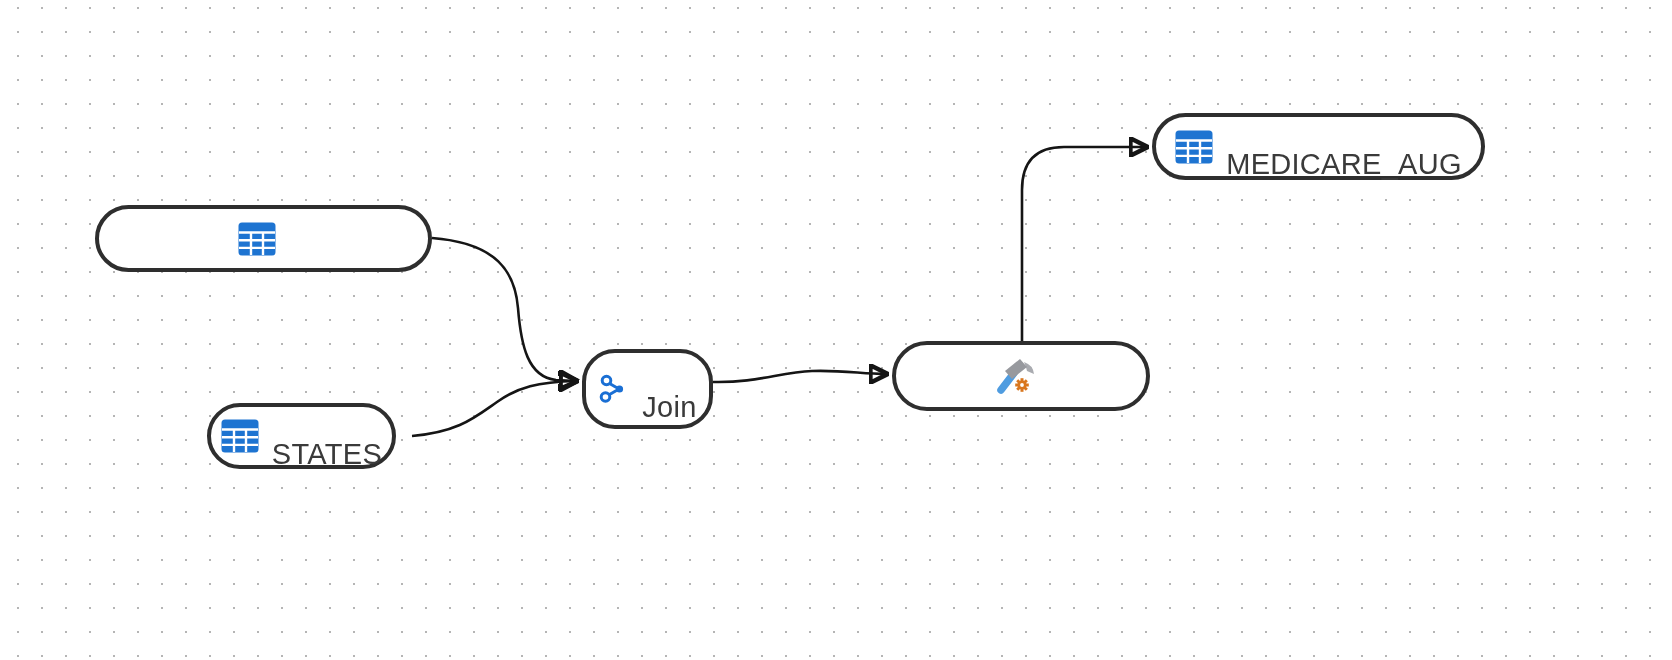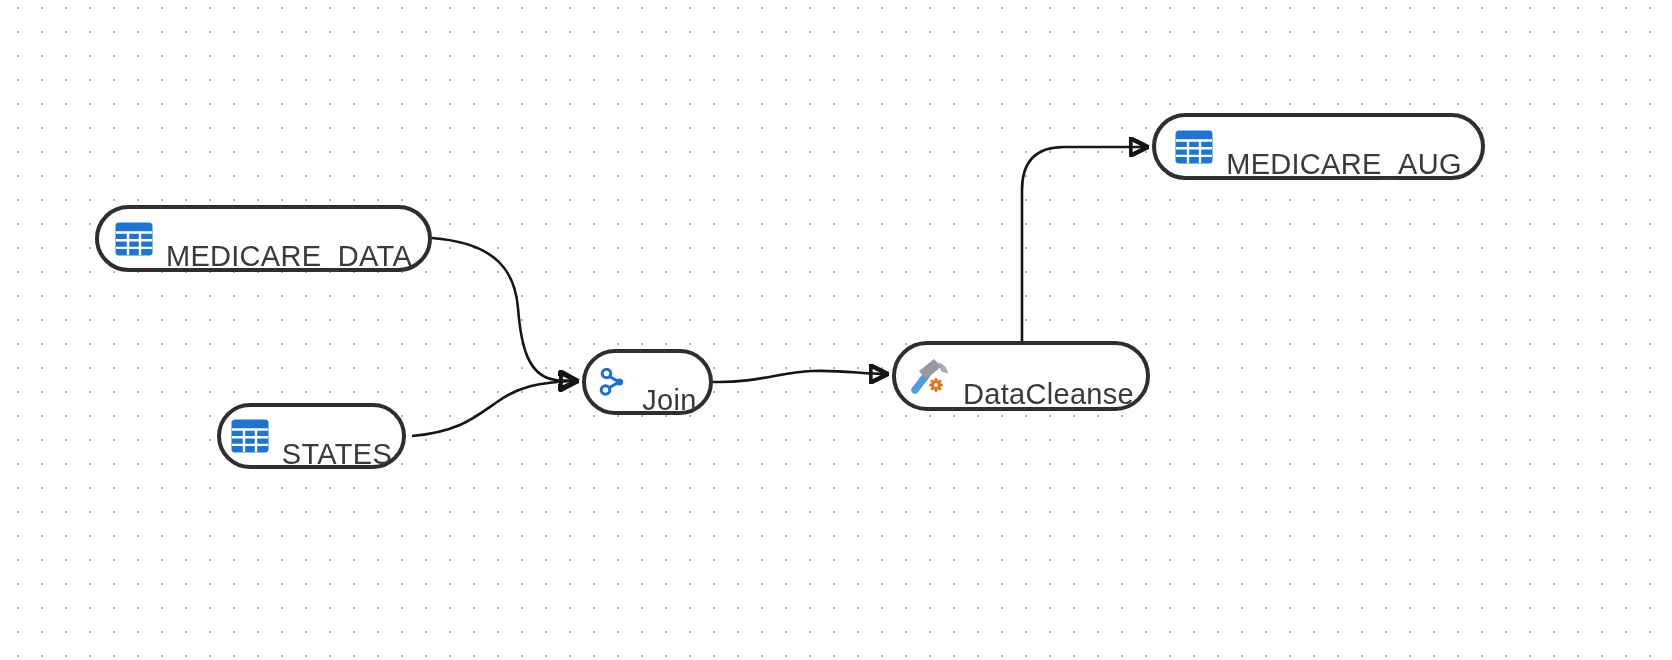--- a/index.html
+++ b/index.html
@@ -50,38 +50,37 @@
             <rect x="0.5" y="0.5" width="37" height="33" rx="3.5" fill="#1e74d1"></rect>
             <g stroke="#ffffff" stroke-width="2.4">
               <line x1="1" y1="10.5" x2="37" y2="10.5"></line>
               <line x1="1" y1="18.2" x2="37" y2="18.2"></line>
               <line x1="1" y1="25.9" x2="37" y2="25.9"></line>
               <line x1="13" y1="10.5" x2="13" y2="33"></line>
               <line x1="25" y1="10.5" x2="25" y2="33"></line>
             </g>
           </svg>
         </span>
-        <span class="label">MEDICARE_DATA</span>
       </div>
-      <div class="node" style="left: 217px; top: 403px; width: 189px; height: 66px; border-radius: 33px;">
+      <div class="node" style="left: 207px; top: 403px; width: 189px; height: 66px; border-radius: 33px;">
         <span class="icon">
           <svg width="38" height="34" viewBox="0 0 38 34">
             <rect x="0.5" y="0.5" width="37" height="33" rx="3.5" fill="#1e74d1"></rect>
             <g stroke="#ffffff" stroke-width="2.4">
               <line x1="1" y1="10.5" x2="37" y2="10.5"></line>
               <line x1="1" y1="18.2" x2="37" y2="18.2"></line>
               <line x1="1" y1="25.9" x2="37" y2="25.9"></line>
               <line x1="13" y1="10.5" x2="13" y2="33"></line>
               <line x1="25" y1="10.5" x2="25" y2="33"></line>
             </g>
           </svg>
         </span>
         <span class="label">STATES</span>
       </div>
-      <div class="node" style="left: 582px; top: 349px; width: 131px; height: 66px; border-radius: 33px;">
+      <div class="node" style="left: 582px; top: 349px; width: 131px; height: 80px; border-radius: 33px;">
         <span class="icon">
           <svg width="31" height="31" viewBox="0 0 31 31">
             <g stroke="#1a6fd4" stroke-width="3" fill="none">
               <line x1="9" y1="8" x2="21" y2="15"></line>
               <line x1="9" y1="22" x2="21" y2="15"></line>
             </g>
             <circle cx="8.5" cy="6.5" r="4.3" fill="#ffffff" stroke="#1a6fd4" stroke-width="3"></circle>
             <circle cx="7.5" cy="23" r="4.3" fill="#ffffff" stroke="#1a6fd4" stroke-width="3"></circle>
             <circle cx="21.5" cy="15" r="3.6" fill="#1a6fd4"></circle>
           </svg>
@@ -101,21 +100,20 @@
               <line x1="0" y1="0" x2="-4.81" y2="4.81" stroke="#d9771f" stroke-width="3"></line>
               <line x1="0" y1="0" x2="-6.8" y2="0" stroke="#d9771f" stroke-width="3"></line>
               <line x1="0" y1="0" x2="-4.81" y2="-4.81" stroke="#d9771f" stroke-width="3"></line>
               <line x1="0" y1="0" x2="0" y2="-6.8" stroke="#d9771f" stroke-width="3"></line>
               <line x1="0" y1="0" x2="4.81" y2="-4.81" stroke="#d9771f" stroke-width="3"></line>
               <circle cx="0" cy="0" r="4.6" fill="#d9771f"></circle>
               <circle cx="0" cy="0" r="1.9" fill="#ffffff"></circle>
             </g>
           </svg>
         </span>
-        <span class="label">DataCleanse</span>
       </div>
       <div class="node" style="left: 1152px; top: 113px; width: 333px; height: 67px; border-radius: 33.5px;">
         <span class="icon">
           <svg width="38" height="34" viewBox="0 0 38 34">
             <rect x="0.5" y="0.5" width="37" height="33" rx="3.5" fill="#1e74d1"></rect>
             <g stroke="#ffffff" stroke-width="2.4">
               <line x1="1" y1="10.5" x2="37" y2="10.5"></line>
               <line x1="1" y1="18.2" x2="37" y2="18.2"></line>
               <line x1="1" y1="25.9" x2="37" y2="25.9"></line>
               <line x1="13" y1="10.5" x2="13" y2="33"></line>

